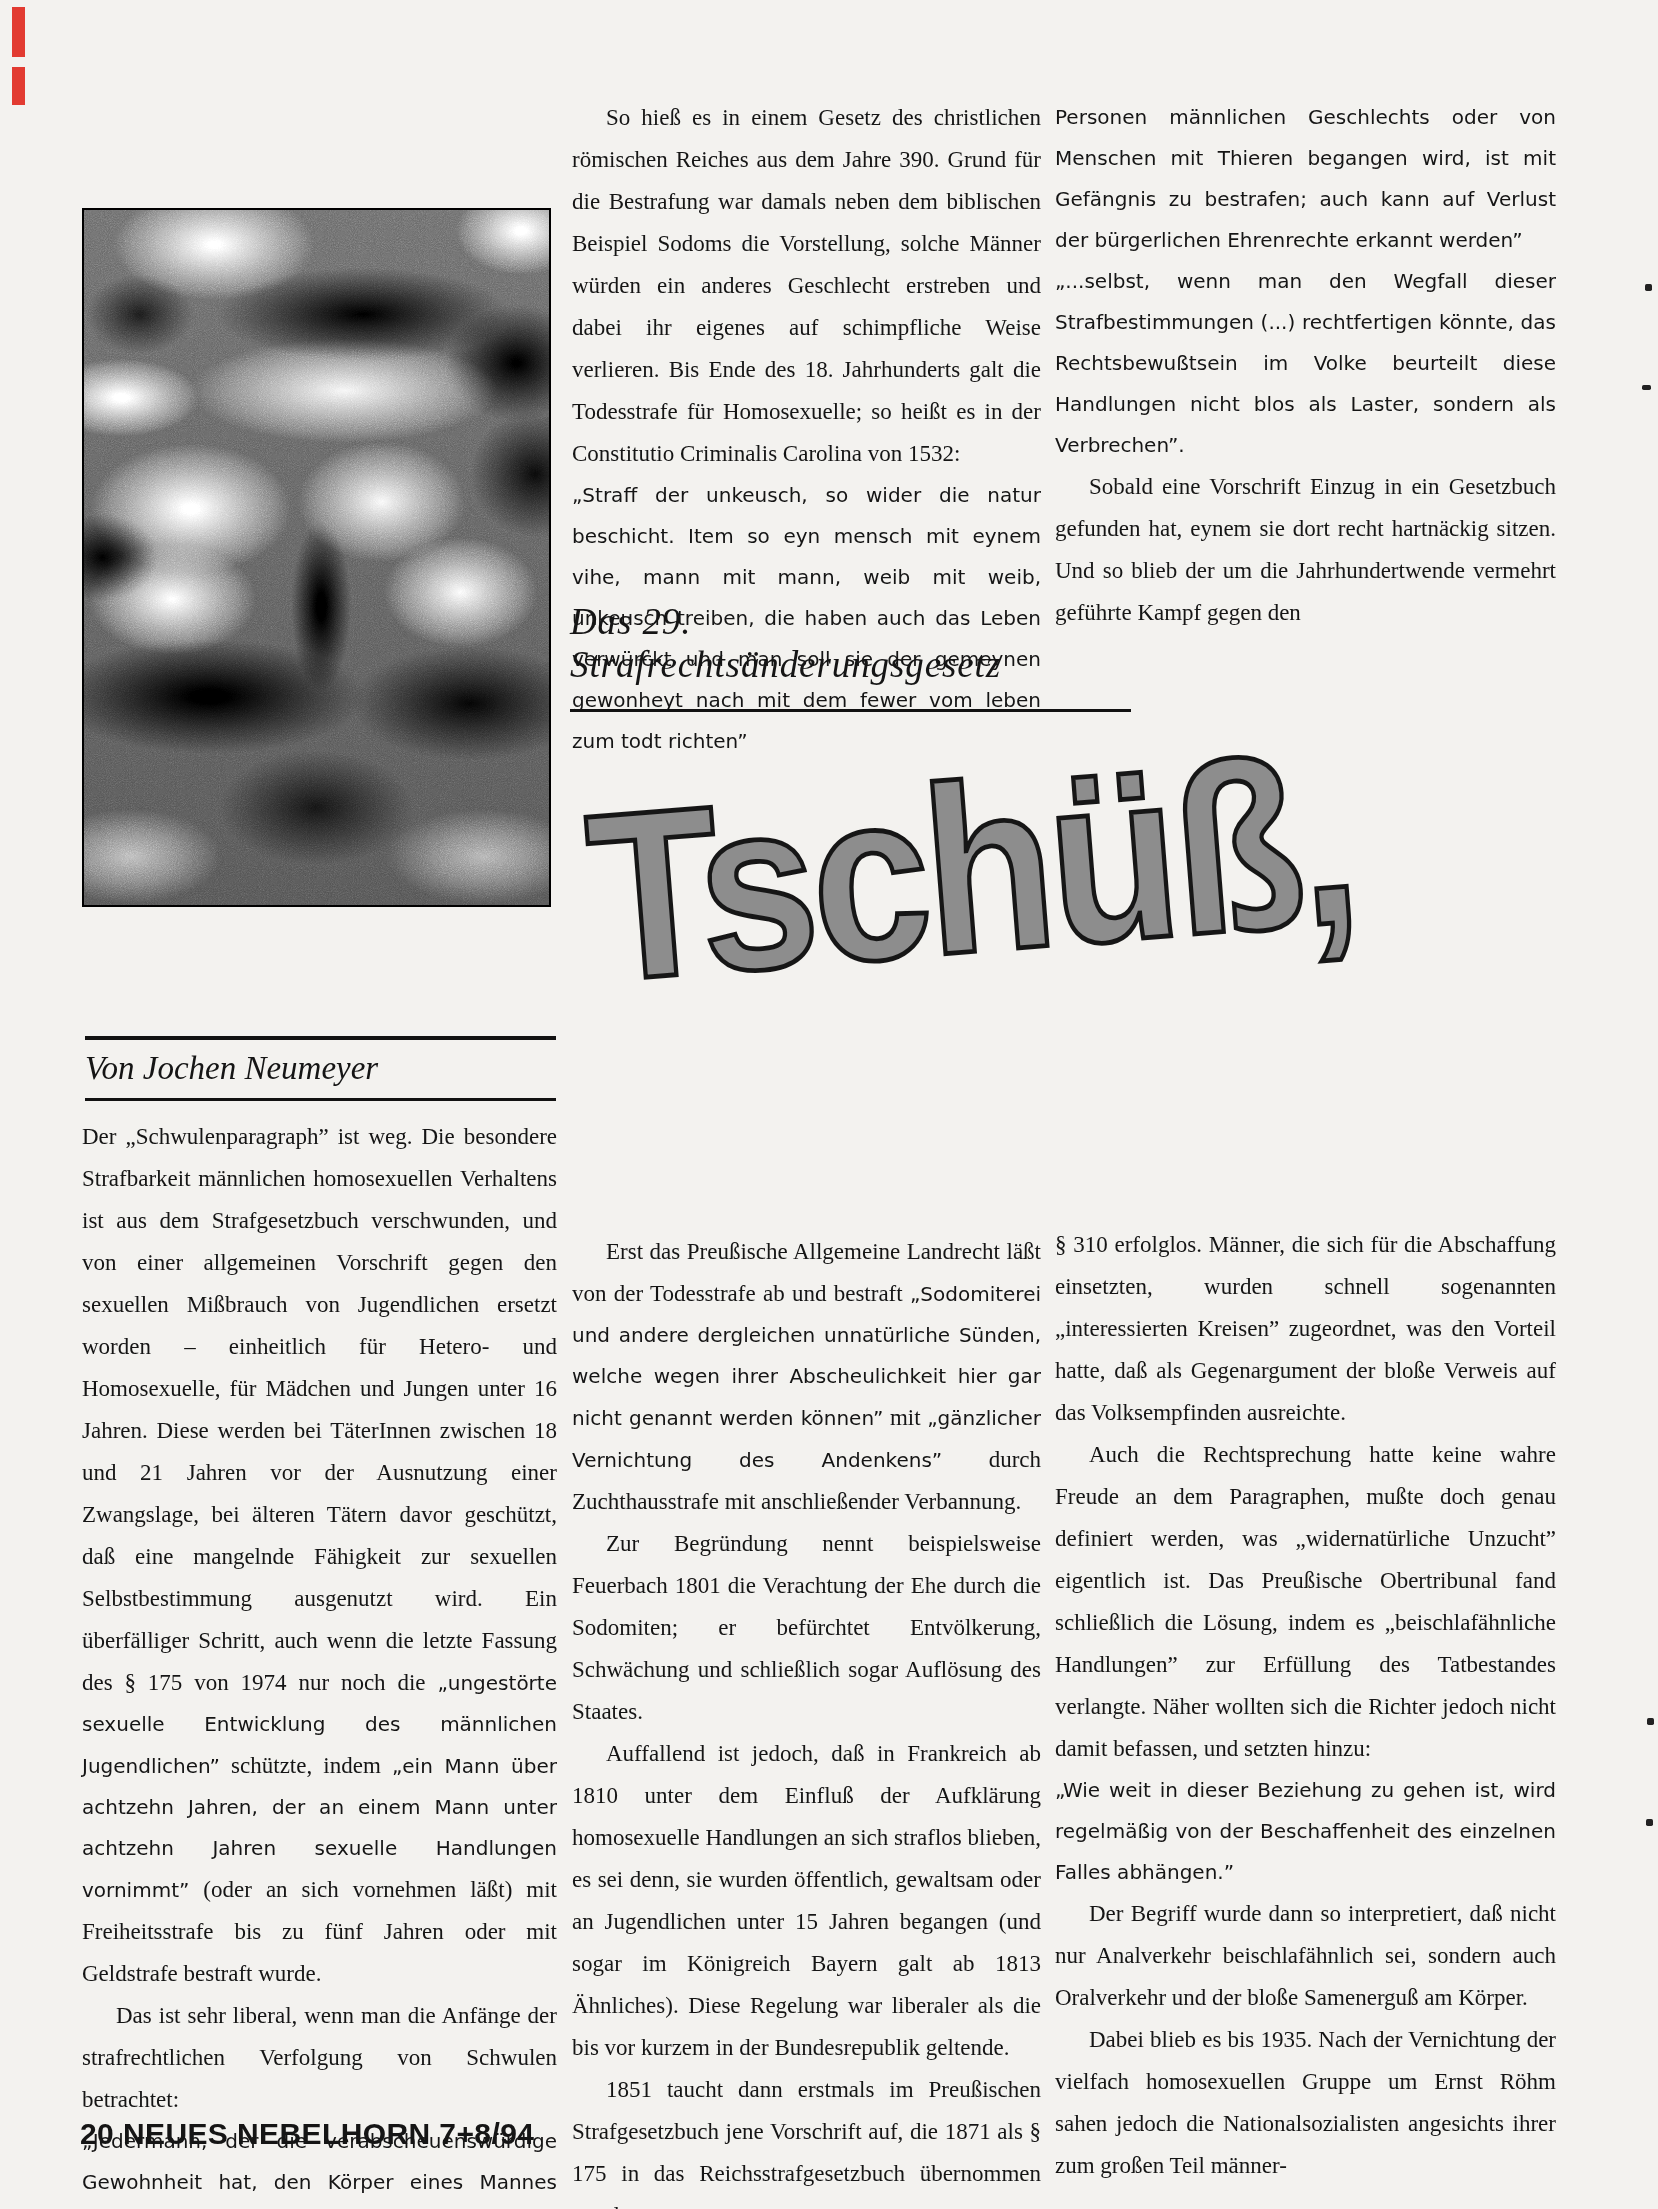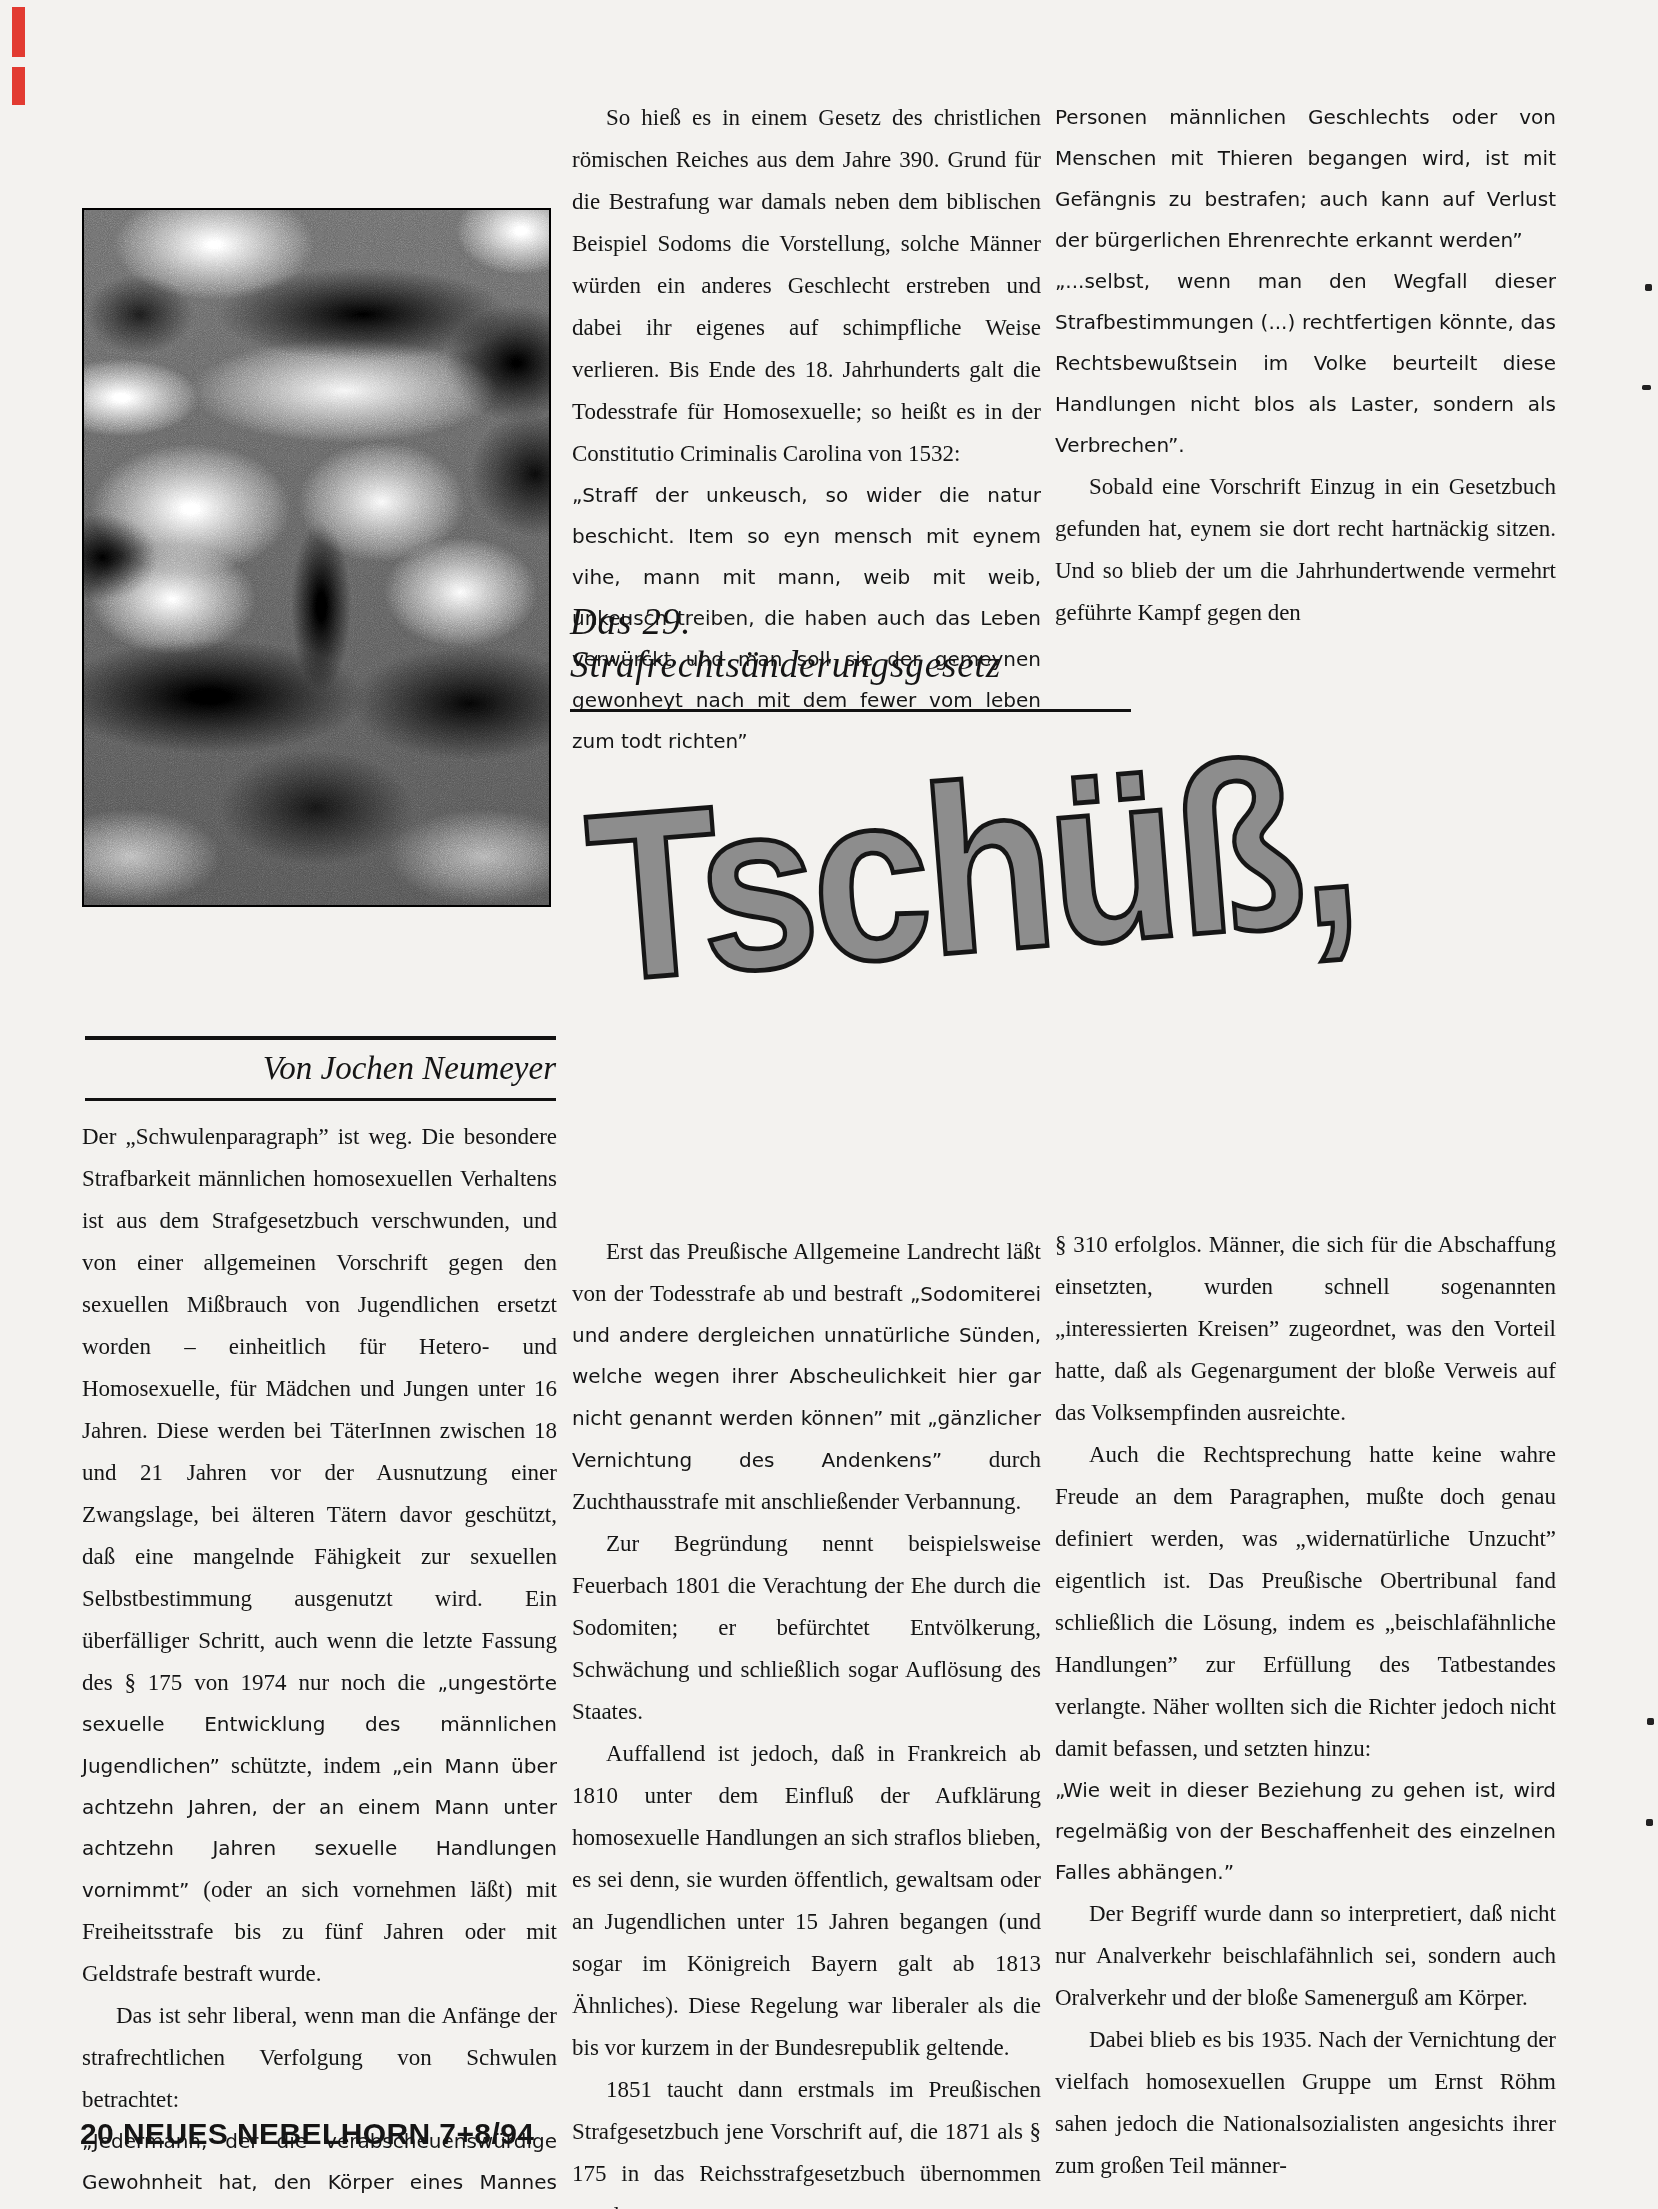--- a/index.html
+++ b/index.html
@@ -34,21 +34,21 @@
     display:inline-block;
     font-family:"Liberation Sans",sans-serif;font-weight:bold;
     font-size:213px;letter-spacing:-5.2px;white-space:nowrap;
     color:#8d8d8d;-webkit-text-stroke:4.3px #161616;
     transform:rotate(-4.5deg) scale(1.0,1.12);transform-origin:10% 80%;
   }
   
   .byline{
     position:absolute;left:85px;top:1036px;width:471px;
     border-top:4.3px solid #121212;border-bottom:3.4px solid #121212;
-    padding:9.5px 0 11.2px;text-align:right;
+    padding:9.5px 0 11.2px;text-align:left;
     font-family:"Liberation Serif",serif;font-style:italic;font-size:33px;
   }
   
   .photo{
     position:absolute;left:82px;top:208px;width:469px;height:699px;
     border:2.6px solid #0e0e0e;box-sizing:border-box;
     filter:contrast(1.22) grayscale(1);
     background:
       radial-gradient(ellipse 30% 11% at 28% 5%, rgba(255,255,255,.88), rgba(255,255,255,0) 72%),
       radial-gradient(ellipse 20% 9% at 94% 3%, rgba(255,255,255,.9), rgba(255,255,255,0) 70%),

